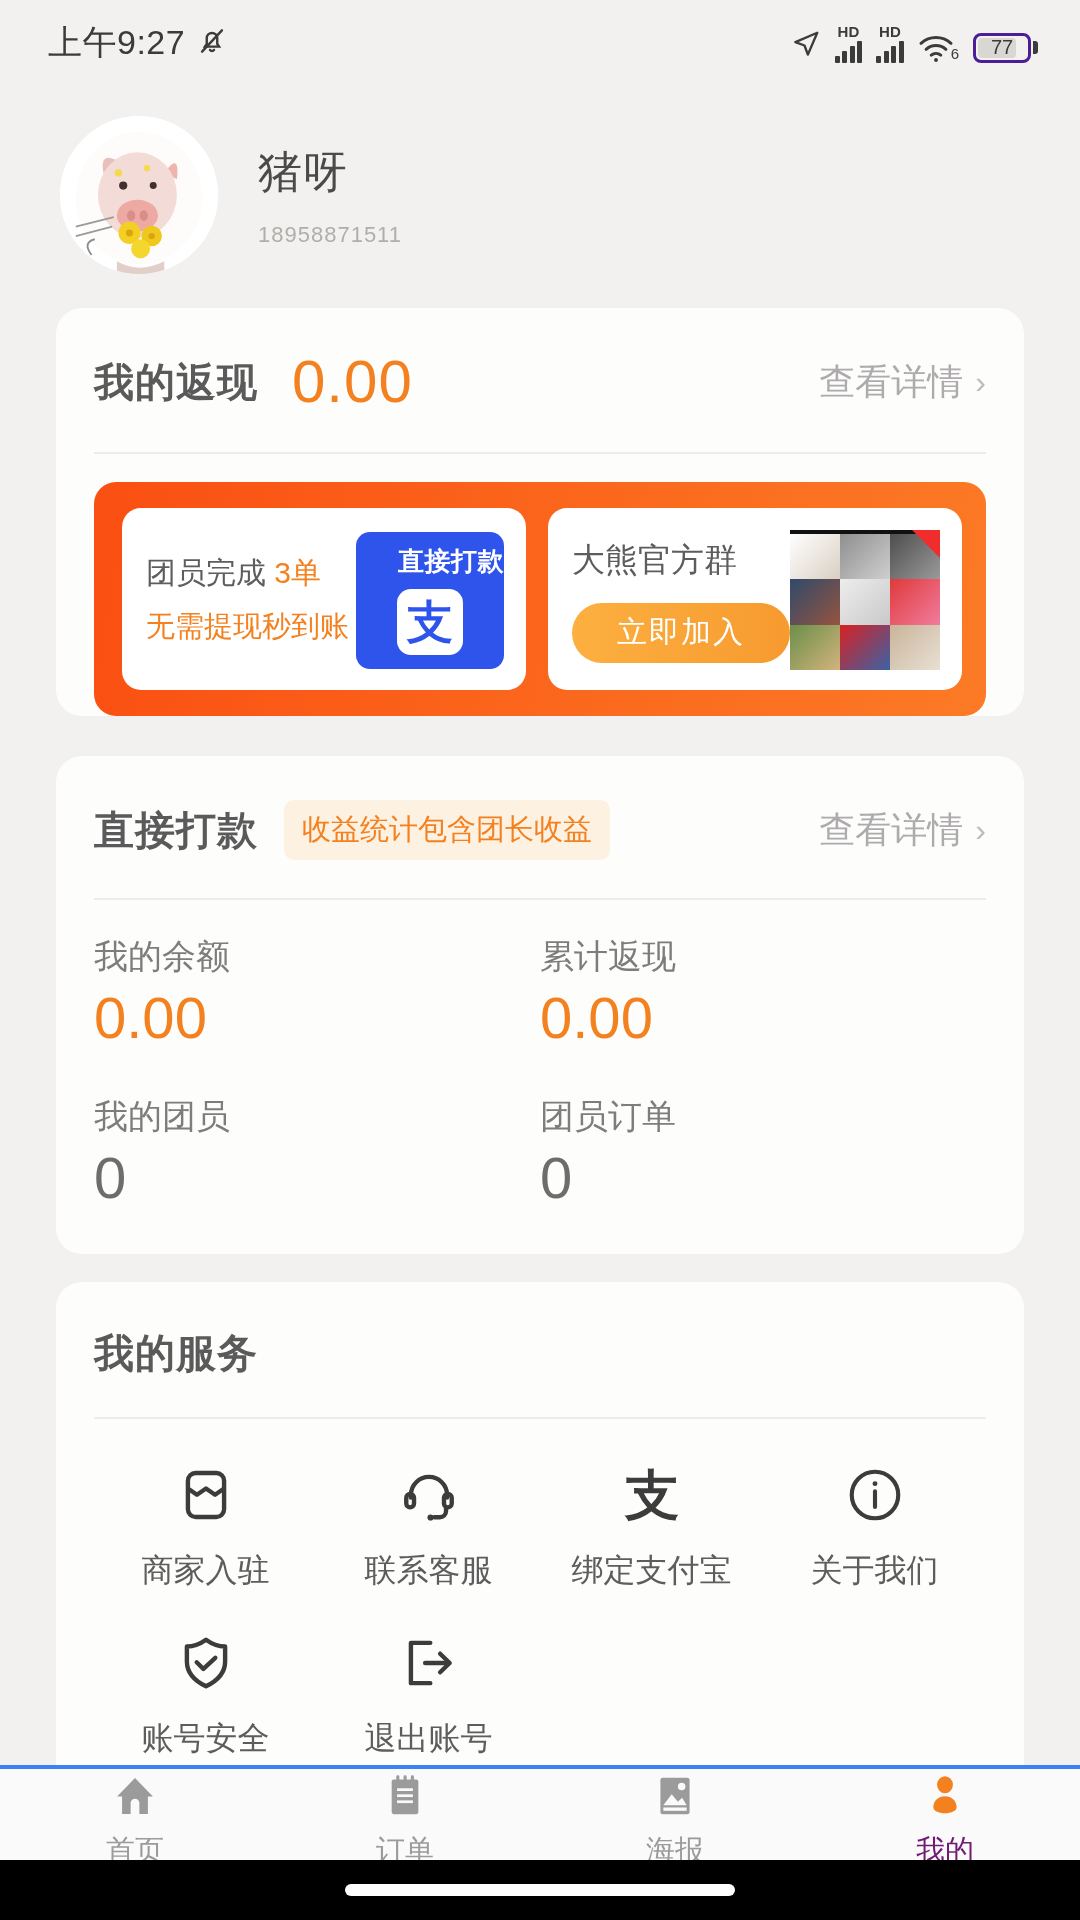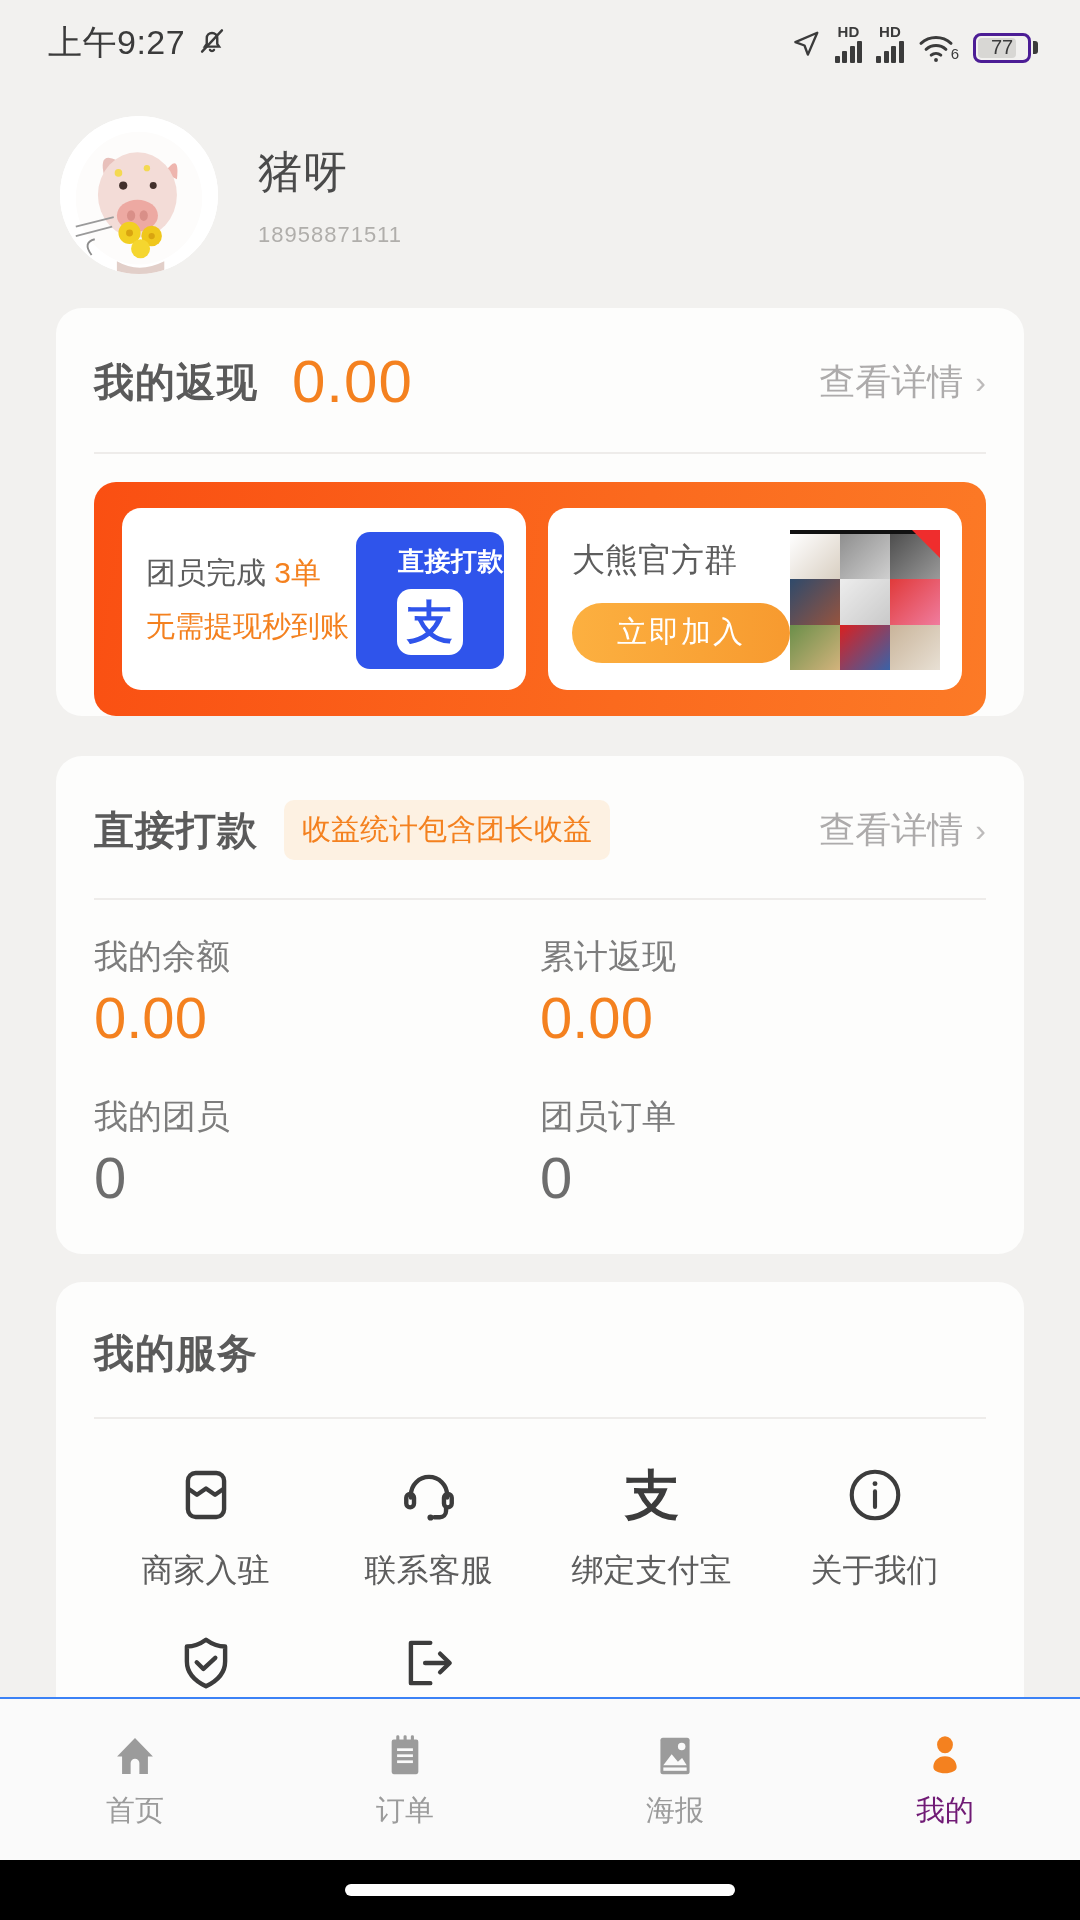--- a/index.html
+++ b/index.html
@@ -145,22 +145,22 @@
   .srv-grid {
     display: grid; grid-template-columns: repeat(4, 1fr);
     row-gap: 34px; padding: 40px 0 34px 0;
   }
   .srv-item { display: flex; flex-direction: column; align-items: center; }
   .srv-icon { width: 72px; height: 72px; display: flex; align-items: center; justify-content: center; }
   .srv-label { font-size: 32px; color: #5d5d5d; margin-top: 18px; }
 
   
   .tabbar {
-    position: absolute; left: 0; right: 0; bottom: 60px; height: 163px;
-    background: #fafafa; border-top: 2px solid #3b82f6;
+    position: absolute; left: 0; right: 0; bottom: 60px; height: 95px;
+    background: #fafafa; border-top: 4px solid #3b82f6;
     display: grid; grid-template-columns: repeat(4, 1fr); align-items: center;
   }
   .tab { display: flex; flex-direction: column; align-items: center; justify-content: center; }
   .tab-icon { width: 54px; height: 54px; display: flex; align-items: center; justify-content: center; }
   .tab-label { font-size: 29px; color: #9b9b9b; margin-top: 8px; }
   .tab.active .tab-label { color: #701a75; }
   .gesture-area {
     position: absolute; left: 0; right: 0; bottom: 0; height: 60px; background: #000000;
     display: flex; align-items: center; justify-content: center;
   }

